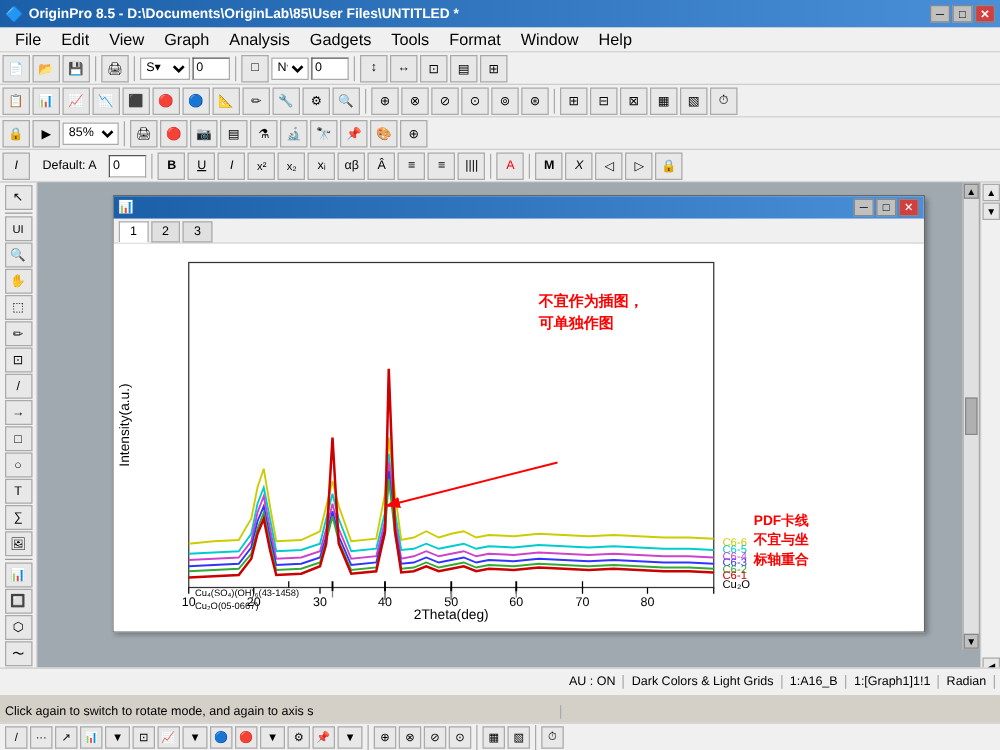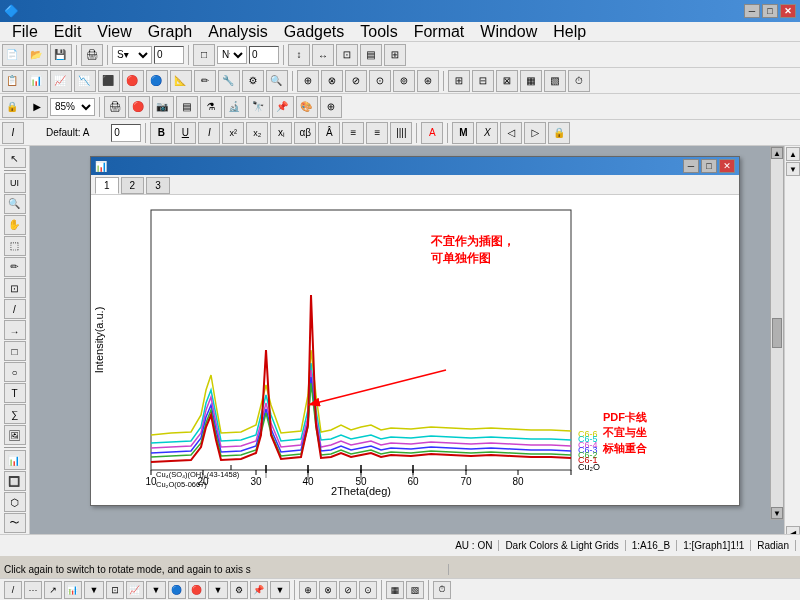--- a/index.html
+++ b/index.html
@@ -35,21 +35,21 @@
       background: #f0f0f0;
       height: 20px;
       display: flex;
       align-items: center;
       border-bottom: 1px solid #ccc;
       padding: 0 4px;
     }
     .menu-item {
       padding: 2px 8px;
       cursor: pointer;
-      font-size: 16px;
+      font-size: 13px;
     }
 
     
     .toolbar {
       background: #f0f0f0;
       border-bottom: 1px solid #ccc;
       display: flex;
       align-items: center;
       padding: 1px 2px;
       gap: 2px;
@@ -226,20 +226,21 @@
       background: #e0e0e0;
       border: 1px solid #aaa;
     }
   </style>
 </head>
 <body>
 
 <div id="titlebar">
   <div id="titlebar-left">
     <span style="font-size:12px;">🔷</span>
+    <span>OriginPro 8.5 - D:\Documents\OriginLab\85\User Files\UNTITLED *</span>
   </div>
   <div id="titlebar-right">
     <div class="title-btn">─</div>
     <div class="title-btn">□</div>
     <div class="title-btn close">✕</div>
   </div>
 </div>
 
 <div id="menubar">
   <div class="menu-item">File</div>
@@ -316,21 +317,21 @@
   <div class="tb-btn">⚗</div>
   <div class="tb-btn">🔬</div>
   <div class="tb-btn">🔭</div>
   <div class="tb-btn">📌</div>
   <div class="tb-btn">🎨</div>
   <div class="tb-btn">⊕</div>
 </div>
 
 <div class="toolbar" style="height:26px;">
   <div class="tb-btn" style="font-style:italic;">I</div>
-  <span style="font-size:10px; margin:0 20px;">Default: A</span>
+  <span style="font-size:10px; margin:0 8px;">Default: A</span>
   <input class="tb-input" value="0" style="width: 30px;">
   <div class="tb-separator"></div>
   <div class="tb-btn" style="font-weight:bold;">B</div>
   <div class="tb-btn" style="text-decoration:underline;">U</div>
   <div class="tb-btn" style="font-style:italic;">I</div>
   <div class="tb-btn" style="font-size:9px;">x²</div>
   <div class="tb-btn" style="font-size:9px;">x₂</div>
   <div class="tb-btn">xᵢ</div>
   <div class="tb-btn">αβ</div>
   <div class="tb-btn">Â</div>

